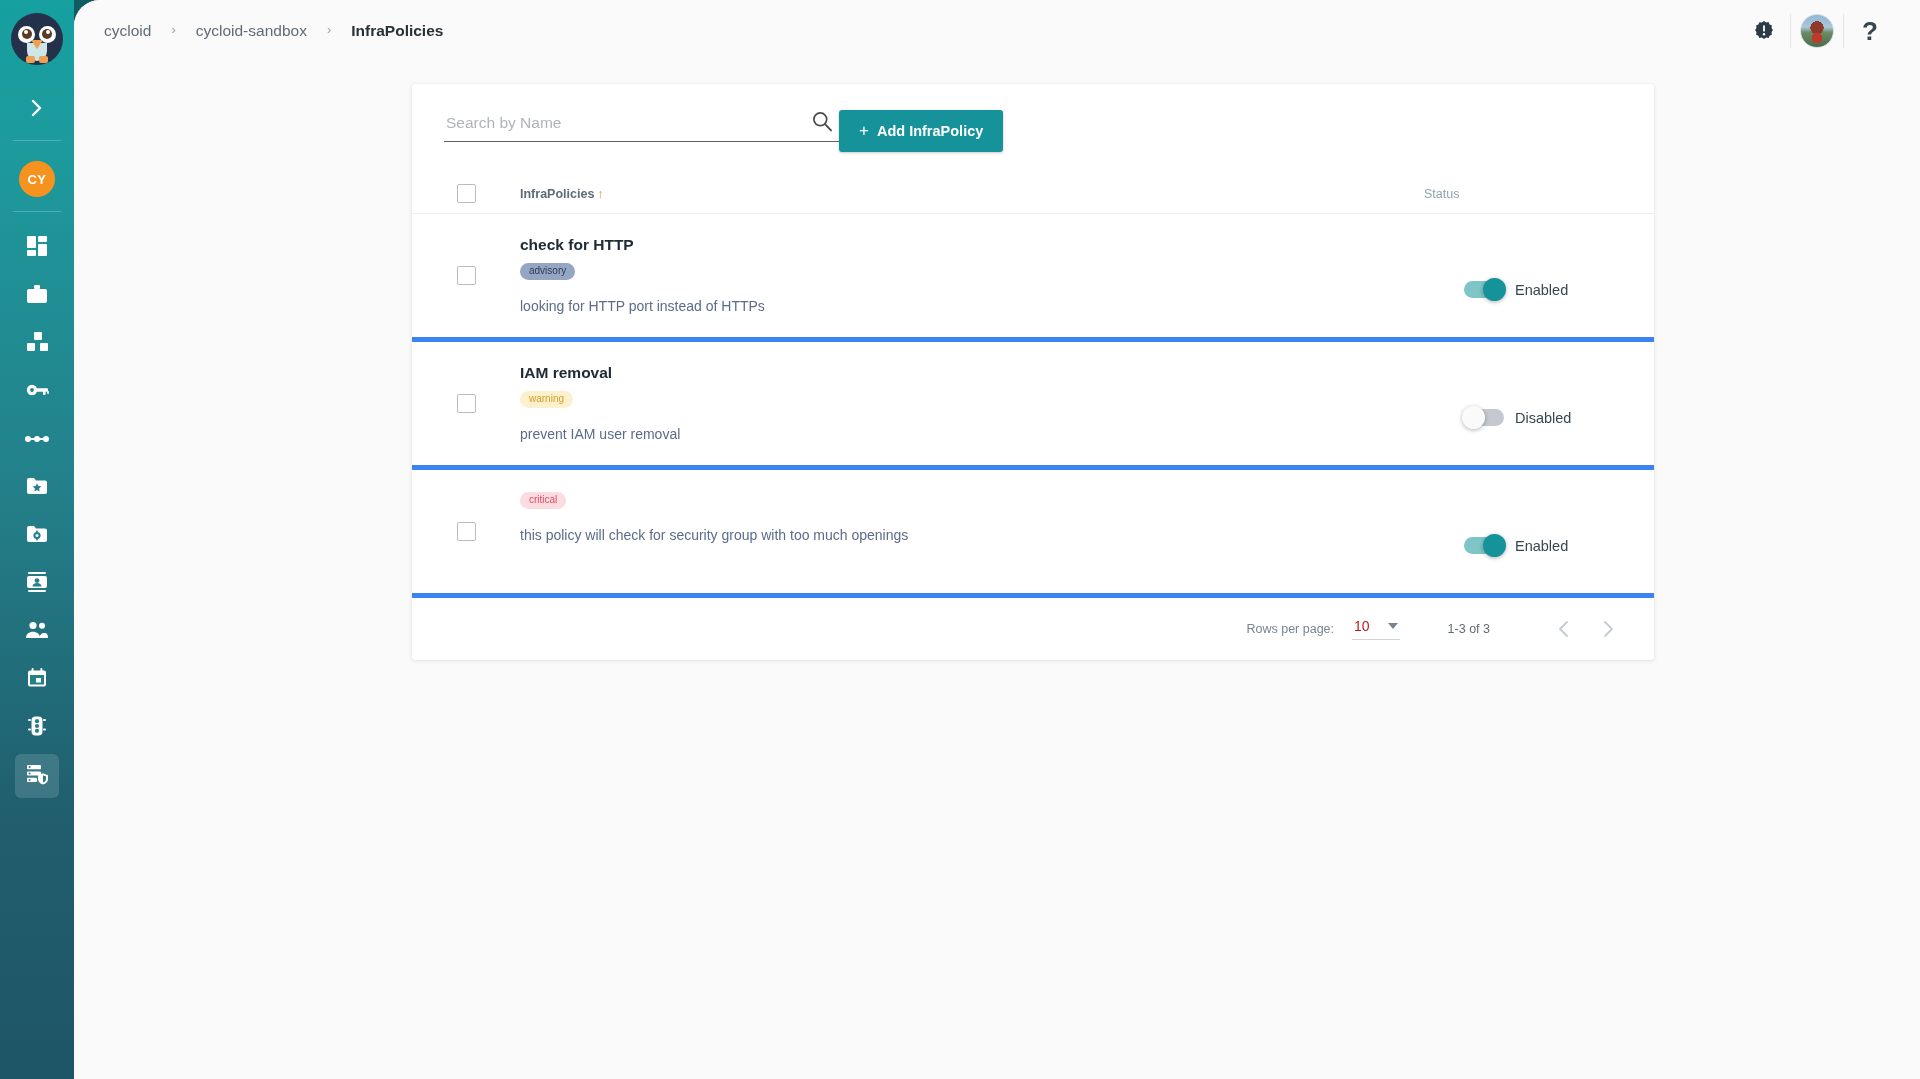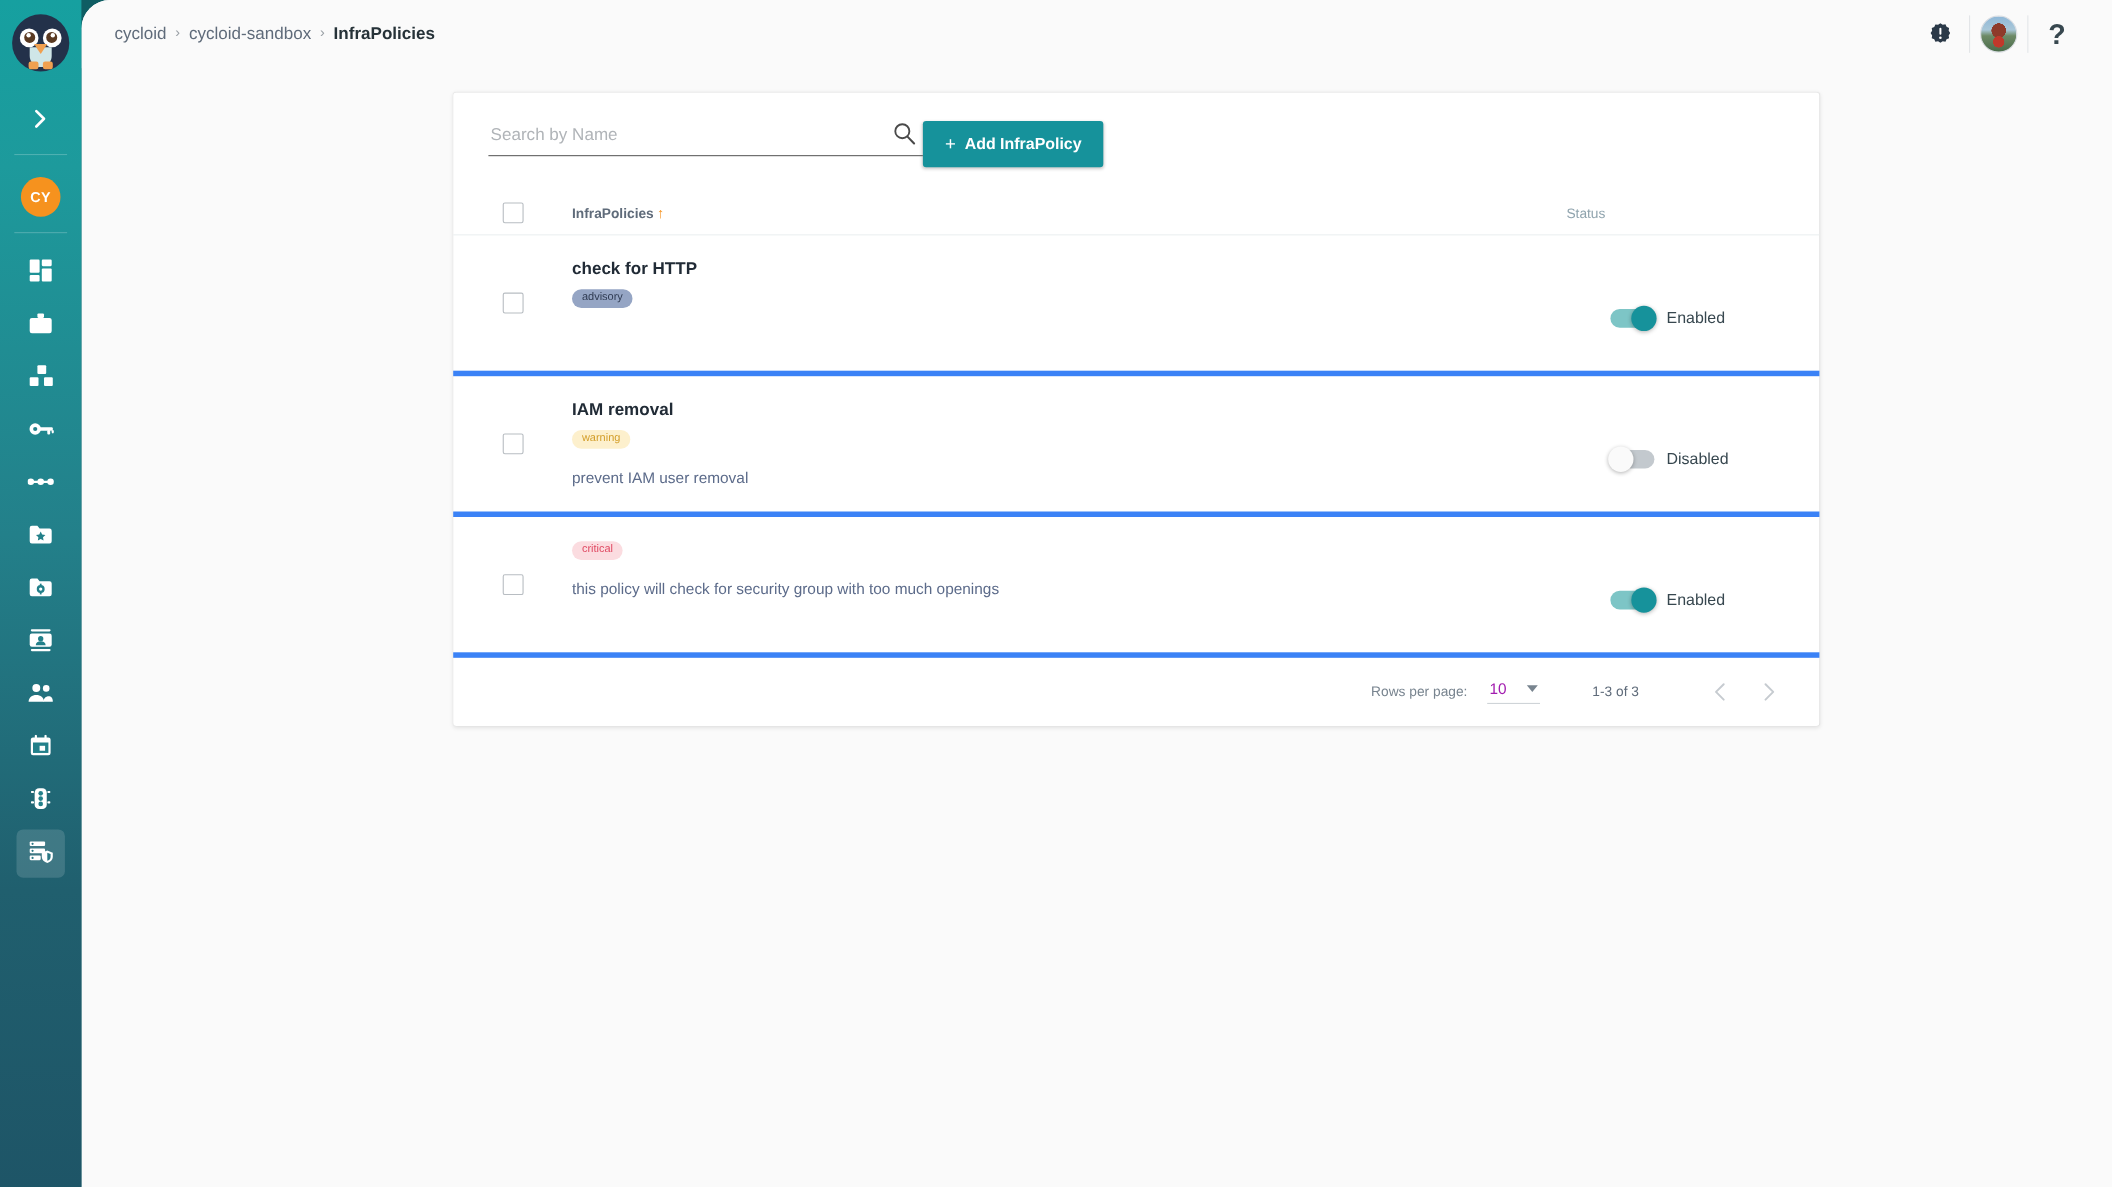--- a/index.html
+++ b/index.html
@@ -61,21 +61,21 @@
     background: #fafafa;
     border-top-left-radius: 26px;
     overflow: hidden;
   }
   .topbar {
     height: 62px; width: 100%;
     display: flex; align-items: center; justify-content: space-between;
     padding: 0 24px 0 30px;
     background: #fafafa;
   }
-  .breadcrumb { display: flex; align-items: flex-start; font-size: 15.5px; }
+  .breadcrumb { display: flex; align-items: flex-start; font-size: 15.5px; gap: 12px; }
   .crumb { color: #9aa0a6; }
   .crumb.link { color: #5f6b7a; }
   .crumb.current { color: #263238; font-weight: bold; }
   .crumb-sep { margin: 0 8px; color: #9aa0a6; font-size: 13px; }
 
   .topbar-right { display: flex; align-items: center; height: 42px; }
   .tb-icon { width: 52px; display: flex; align-items: center; justify-content: center; cursor: pointer; }
   .tb-sep { width: 1px; height: 34px; background: #e3e5e8; }
   .alert-badge { width: 22px; height: 22px; position: relative; display:block;}
   .avatar-photo {
@@ -174,21 +174,21 @@
   .tfoot {
     display: flex; align-items: center; justify-content: flex-end;
     height: 62px; padding-right: 24px; gap: 0;
   }
   .rpp-label { font-size: 12.5px; color: #78848f; margin-right: 18px; text-align: center; }
   .rpp-select {
     display: flex; align-items: center; gap: 18px;
     border-bottom: 1px solid #cfd4d8; padding: 0 2px 5px 2px; margin-right: 48px;
     cursor: pointer;
   }
-  .rpp-value { font-size: 14px; color: #a21caf; }
+  .rpp-value { font-size: 14px; color: #b91c1c; }
   .caret { width: 0; height: 0; border-left: 5px solid transparent; border-right: 5px solid transparent; border-top: 6px solid #78848f; }
   .range-label { font-size: 12.5px; color: #5f6b7a; margin-right: 52px; }
   .pg-btn { width: 44px; height: 44px; display: flex; align-items: center; justify-content: center; cursor: pointer; }
   .pg-btn svg { stroke: #c6cbd0; }
 </style>
 </head>
 <body>
 
 <div class="sidebar">
 
@@ -431,20 +431,21 @@
         </div>
       </div>
 
       <div class="row">
         <div class="col-check">
           <div class="checkbox"></div>
         </div>
         <div class="row-body">
           <div class="policy-name">check for HTTP</div>
           <span class="badge advisory">advisory</span>
+          <div class="policy-desc">looking for HTTP port instead of HTTPs</div>
         </div>
         <div class="status-cell">
           <div class="toggle on">
               <span class="knob"></span>
             </div>
           <span class="status-text">Enabled</span>
         </div>
       </div>
 
       <div class="row">

